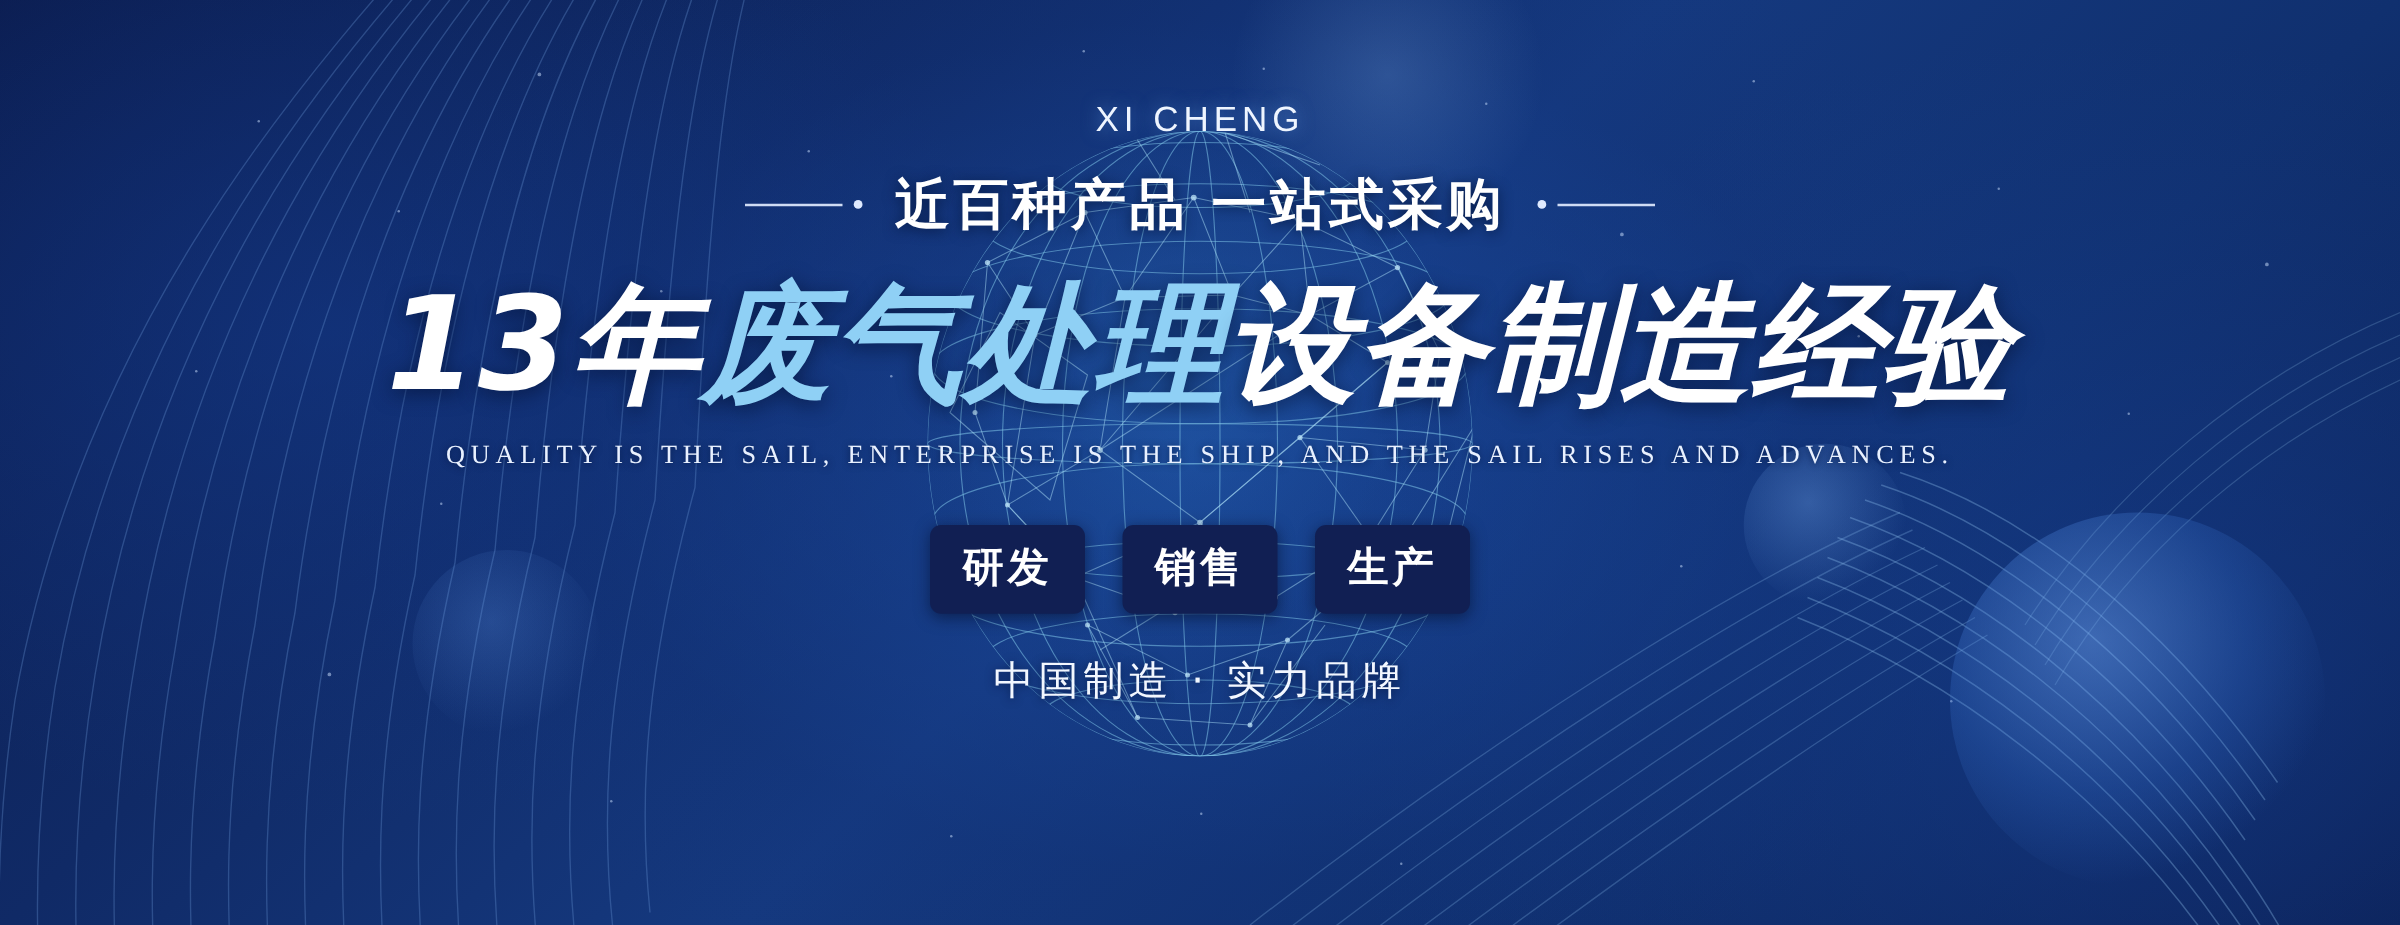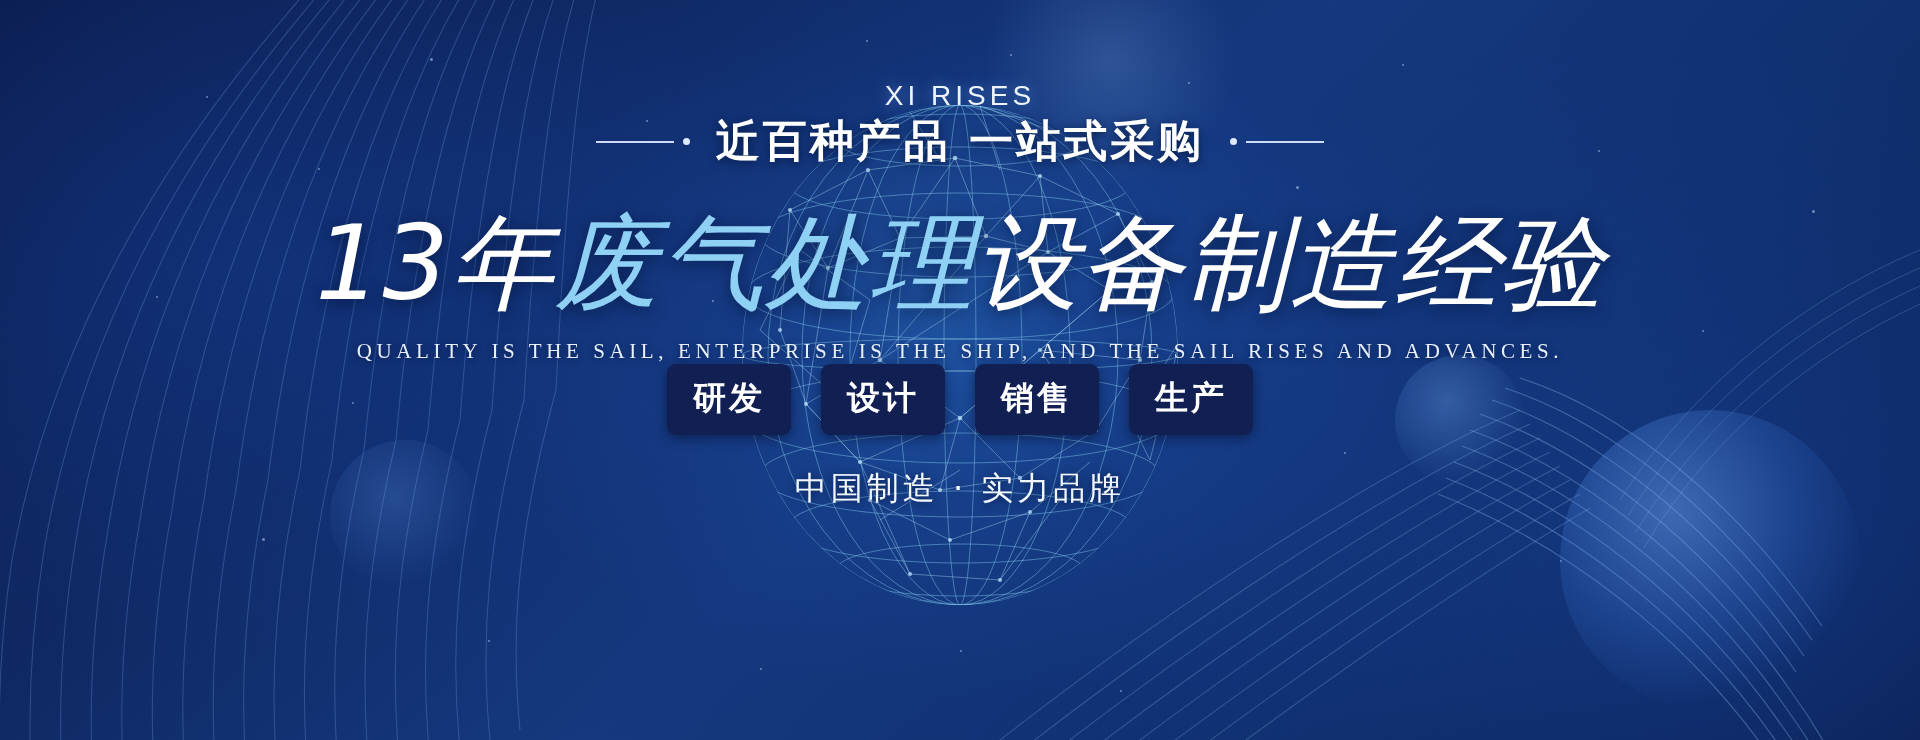--- a/index.html
+++ b/index.html
@@ -71,41 +71,42 @@
   .brand-en{
     margin-top:80px;
     font-size:28px;
     letter-spacing:4px;
     font-weight:400;
     color:#eef5ff;
     text-shadow:0 0 14px rgba(120,180,255,.55);
   }
 
   .sub-row{
+    margin-top:22px;
     display:flex; align-items:center; gap:26px;justify-content:space-between;
   }
   .deco{ display:flex; align-items:center; gap:9px; }
   .deco .bar{ width:78px; height:2px; background:#dfeaff; opacity:.92; }
   .deco .dot{ width:7px; height:7px; border-radius:50%; background:#dfeaff; }
   .deco.right{ flex-direction:row-reverse; }
 
   .subtitle{
     font-size:44px;
     font-weight:bold;
     color:#ffffff;
     letter-spacing:3px;
     font-family:"DejaVu Sans","Liberation Sans",sans-serif;
     text-shadow:0 2px 10px rgba(5,22,62,.85);
     white-space:nowrap;
   }
 
   .headline{
-    margin-top:34px;
+    margin-top:24px;
     font-size:104px;
-    font-weight:normal;
+    font-weight:bold;
     font-style:italic;
     letter-spacing:1px;
     white-space:nowrap;
     line-height:1.12;
     font-family:"DejaVu Sans","Liberation Sans",sans-serif;
     text-shadow:0 3px 16px rgba(4,18,56,.7);
   }
   .headline .w{ color:#ffffff; }
   .headline .c{ color:#8fd0f5; }
 
@@ -113,20 +114,21 @@
     margin-top:18px;
     font-family:"Liberation Serif","DejaVu Serif",serif;
     font-size:21px;
     letter-spacing:4.6px;
     color:#e9f1ff;
     white-space:nowrap;
     text-shadow:0 1px 6px rgba(5,20,60,.8);
   }
 
   .tags{
+    margin-top:44px;
     display:flex; gap:30px;
   }
   .tag{
     min-width:124px;
     padding:12px 26px 14px;
     border-radius:9px;
     background:#111f53;
     box-shadow:0 3px 12px rgba(3,12,40,.55);
     color:#ffffff;
     font-size:33px;
@@ -331,21 +333,21 @@
     <span style="left:760px;top:668px;width:2px;height:2px"></span>
   </div>
 
   <div class="glow-orb orb-right"></div>
   <div class="glow-orb orb-right-sm"></div>
   <div class="glow-orb orb-left"></div>
   <div class="glow-orb orb-top"></div>
 
   <div class="content">
 
-    <div class="brand-en">XI RISES</div>
+    <div class="brand-en">XI CHENG</div>
 
     <div class="sub-row">
       <span class="deco">
         <span class="bar"></span>
         <span class="dot"></span>
       </span>
       <span class="subtitle">近百种产品 一站式采购</span>
       <span class="deco right">
         <span class="bar"></span>
         <span class="dot"></span>
@@ -353,21 +355,20 @@
     </div>
 
     <div class="headline">
       <span class="w">13年</span><span class="c">废气处理</span><span class="w">设备制造经验</span>
     </div>
 
     <div class="tagline">QUALITY IS THE SAIL, ENTERPRISE IS THE SHIP, AND THE SAIL RISES AND ADVANCES.</div>
 
     <div class="tags">
       <div class="tag">研发</div>
-      <div class="tag">设计</div>
       <div class="tag">销售</div>
       <div class="tag">生产</div>
     </div>
 
     <div class="footline">中国制造 · 实力品牌</div>
 
   </div>
 </div>
 
 </body></html>

